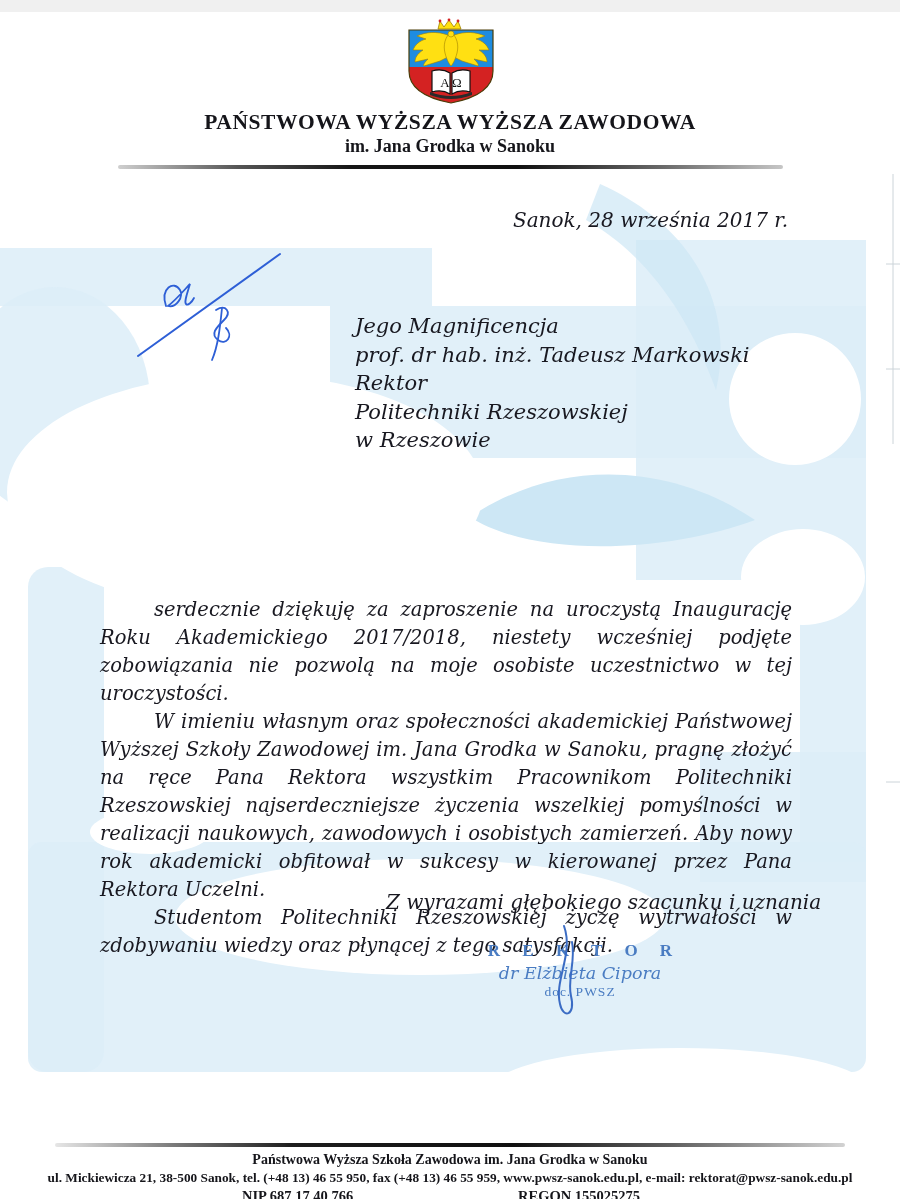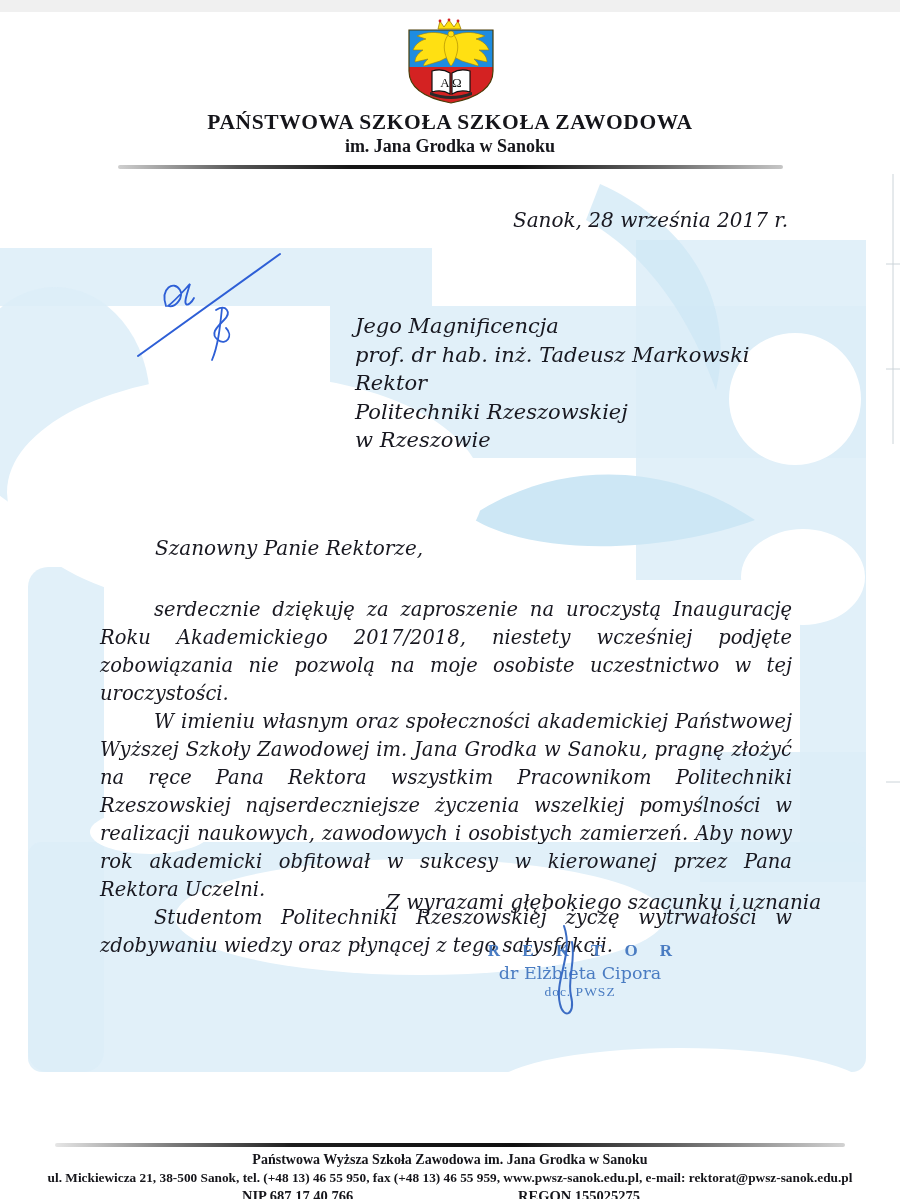--- a/index.html
+++ b/index.html
@@ -31,21 +31,21 @@
 
   .body-text{position:absolute;left:100px;top:584px;width:692px;
     font-size:19.5px;line-height:28px;text-align:justify;}
   .body-text p{margin:0;text-indent:54px;}
 
   .closing{position:absolute;left:386px;top:878px;font-size:20px;}
 
   .stamp{position:absolute;left:470px;top:928px;width:220px;text-align:center;
     color:#4a7cc2;}
   .stamp-title{font-size:17px;letter-spacing:9px;font-weight:bold;line-height:22px;text-indent:9px;}
-  .stamp-name{font-family:"DejaVu Serif",serif;font-size:17.5px;line-height:22px;}
+  .stamp-name{font-family:"DejaVu Serif",serif;font-style:italic;font-size:17.5px;line-height:22px;}
   .stamp-subtitle{font-size:13.5px;line-height:15px;letter-spacing:1px;}
 
   .ink{position:absolute;z-index:3;}
 
   
   .rule-bottom{position:absolute;left:55px;top:1131px;width:790px;height:3.5px;
     background:linear-gradient(90deg,#e6e6e6 0%,#7a7a7a 15%,#1d1d1d 30%,#0f0f0f 58%,#5f5f5f 78%,#d2d2d2 100%);
     border-radius:2px;}
   .footer{position:absolute;left:0;top:1139px;width:900px;text-align:center;
     font-weight:bold;color:#15151a;}
@@ -118,21 +118,21 @@
           <path d="M27,53 Q37,50 45,55 L45,76 Q37,71 27,74 Z" fill="#ffffff" stroke="#111" stroke-width="1.2"></path>
           <path d="M65,53 Q55,50 47,55 L47,76 Q55,71 65,74 Z" fill="#ffffff" stroke="#111" stroke-width="1.2"></path>
           <path d="M25,74 Q46,82 67,74 L67,77 Q46,85 25,77 Z" fill="#2a2a2a"></path>
           <text x="46" y="69" text-anchor="middle" font-family="Liberation Serif,serif" font-size="13" fill="#111">Α Ω</text>
         </g>
       </g>
       <path d="M4,12 H88 V53 Q88,77 46,85 Q4,77 4,53 Z" fill="none" stroke="#4a3c08" stroke-width="1.2"></path>
     </svg>
 
     <div class="org">
-      <div class="org-line1">PAŃSTWOWA SZKOŁA SZKOŁA ZAWODOWA</div>
+      <div class="org-line1">PAŃSTWOWA WYŻSZA WYŻSZA ZAWODOWA</div>
       <div class="org-line2">im. Jana Grodka w Sanoku</div>
     </div>
     <div class="rule-top"></div>
 
     <div class="dateline script">Sanok, 28 września 2017 r.</div>
 
     <svg class="ink" style="left:130px;top:232px;" width="175" height="125" viewBox="0 0 175 125" aria-hidden="true">
       <g fill="none" stroke="#2e5fd6" stroke-linecap="round">
         <path d="M8,112 L150,10" stroke-width="2"></path>
         <path d="M36,62 C30,44 44,36 50,46 C54,53 46,64 38,62 C46,56 56,44 60,40 C57,50 54,58 56,60 C58,62 62,58 64,54" stroke-width="1.8"></path>
@@ -142,21 +142,20 @@
     </svg>
 
     <div class="recipient script">
       <div>Jego Magnificencja</div>
       <div>prof. dr hab. inż. Tadeusz Markowski</div>
       <div>Rektor</div>
       <div>Politechniki Rzeszowskiej</div>
       <div>w Rzeszowie</div>
     </div>
 
-    <div class="salutation script">Szanowny Panie Rektorze,</div>
 
     <div class="body-text script">
       <p>serdecznie dziękuję za zaproszenie na uroczystą Inaugurację Roku Akademickiego 2017/2018, niestety wcześniej podjęte zobowiązania nie pozwolą na moje osobiste uczestnictwo w tej uroczystości.</p>
       <p>W imieniu własnym oraz społeczności akademickiej Państwowej Wyższej Szkoły Zawodowej im. Jana Grodka w Sanoku, pragnę złożyć na ręce Pana Rektora wszystkim Pracownikom Politechniki Rzeszowskiej  najserdeczniejsze życzenia wszelkiej pomyślności w realizacji naukowych, zawodowych i osobistych zamierzeń. Aby nowy rok akademicki obfitował w sukcesy w kierowanej przez Pana Rektora Uczelni.</p>
       <p>Studentom Politechniki Rzeszowskiej życzę wytrwałości w zdobywaniu wiedzy oraz płynącej z tego satysfakcji.</p>
     </div>
 
     <div class="closing script">Z wyrazami głębokiego szacunku i uznania</div>
 
     <div class="stamp">

